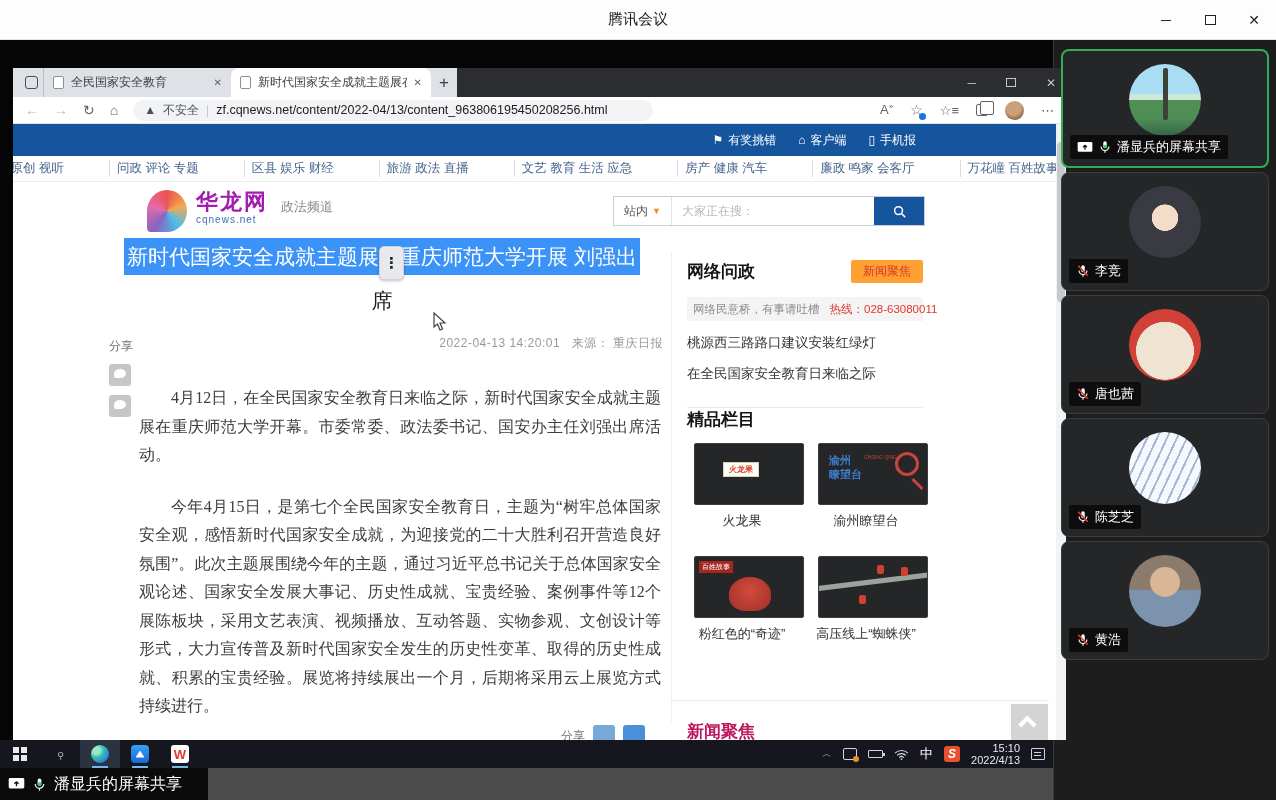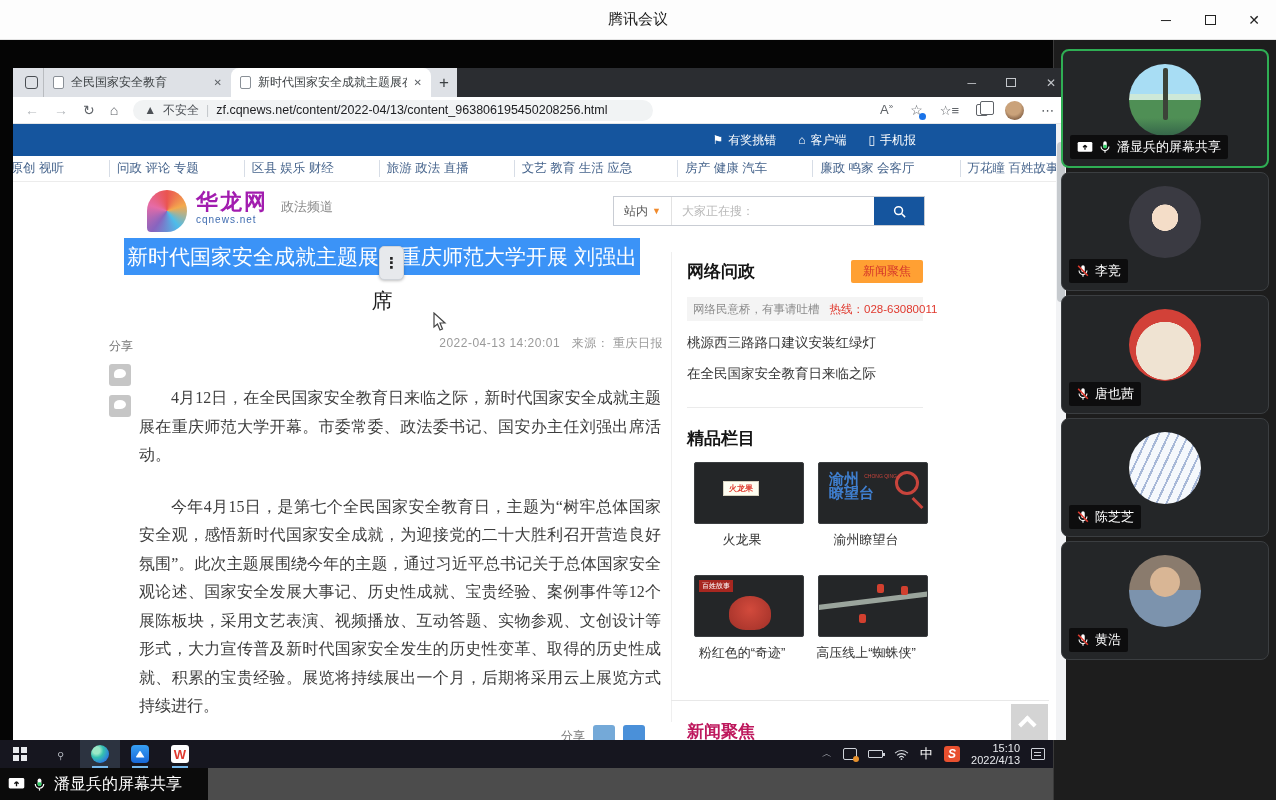--- a/index.html
+++ b/index.html
@@ -102,29 +102,29 @@
   .v-div { position:absolute; left:658px; top:128px; height:470px; border-left:1px solid #efefef; }
   .sidebar { position:absolute; left:674px; top:128px; width:236px; }
   .sb-head { display:flex; align-items:center; justify-content:space-between; margin-top:8px; }
   .sb-title { font-size:17px; font-weight:bold; color:#151515; }
   .tucao-btn { background:#ffa033; color:#d5352a; font-size:12px; padding:3px 12px; border:none; border-radius:2px; }
   .wz-banner { margin-top:14px; height:24px; background:#f4f4f4; display:flex; align-items:center;
                font-size:11.5px; color:#8d8d8d; padding:0 6px; gap:10px; white-space:nowrap; }
   .wz-banner .hot { color:#e0392e; }
   .wz-item { font-size:13.5px; color:#333; margin-top:13px; white-space:nowrap; }
   .sb-div { border-top:1px solid #ebebeb; margin-top:24px; }
-  .jp-title { font-size:17px; font-weight:bold; color:#151515; margin-top:19px; }
+  .jp-title { font-size:17px; font-weight:bold; color:#151515; }
   .cards { display:grid; grid-template-columns:110px 110px; column-gap:14px; row-gap:22px; margin-top:8px; }
   .card .thumb { width:110px; height:62px; border-radius:2px; position:relative; overflow:hidden; }
   .card .clabel { text-align:center; font-size:13px; color:#333; margin-top:7px; white-space:nowrap; }
   .th1 { background:linear-gradient(180deg,#8fd0f2 0 58%,#58a7d8 58% 100%); }
   .th1 .sign { position:absolute; left:28px; top:18px; background:#fffef2; border:1px solid #d8d2c0;
                font-size:8px; color:#e0392e; padding:1px 5px; font-weight:bold; }
   .th2 { background:#fff; border:1px solid #eee; }
-  .th2 .yz { position:absolute; left:10px; top:9px; font-size:15px; font-weight:bold; color:#3f7fd0; line-height:14px; }
+  .th2 .yz { position:absolute; left:10px; top:9px; font-size:11px; font-weight:bold; color:#3f7fd0; line-height:14px; }
   .th2 .cq { position:absolute; right:30px; top:10px; font-size:5px; color:#c8443c; }
   .th2 .ring { position:absolute; right:8px; top:8px; width:24px; height:24px; border:3px solid #c8443c;
                border-radius:50%; }
   .th2 .ring::after { content:""; position:absolute; left:18px; top:22px; width:3px; height:14px;
                       background:#c8443c; transform:rotate(-45deg); }
   .th3 { background:linear-gradient(135deg,#b3aea8 0 55%,#918d89); }
   .th3 .blob { position:absolute; left:34px; top:20px; width:42px; height:34px; border-radius:50% 50% 40% 40%;
                background:radial-gradient(circle at 50% 40%,#d24a3c,#a03028); }
   .th3 .wm { position:absolute; left:4px; top:4px; font-size:7px; color:#fff; background:rgba(190,40,30,.85);
              padding:1px 3px; }

